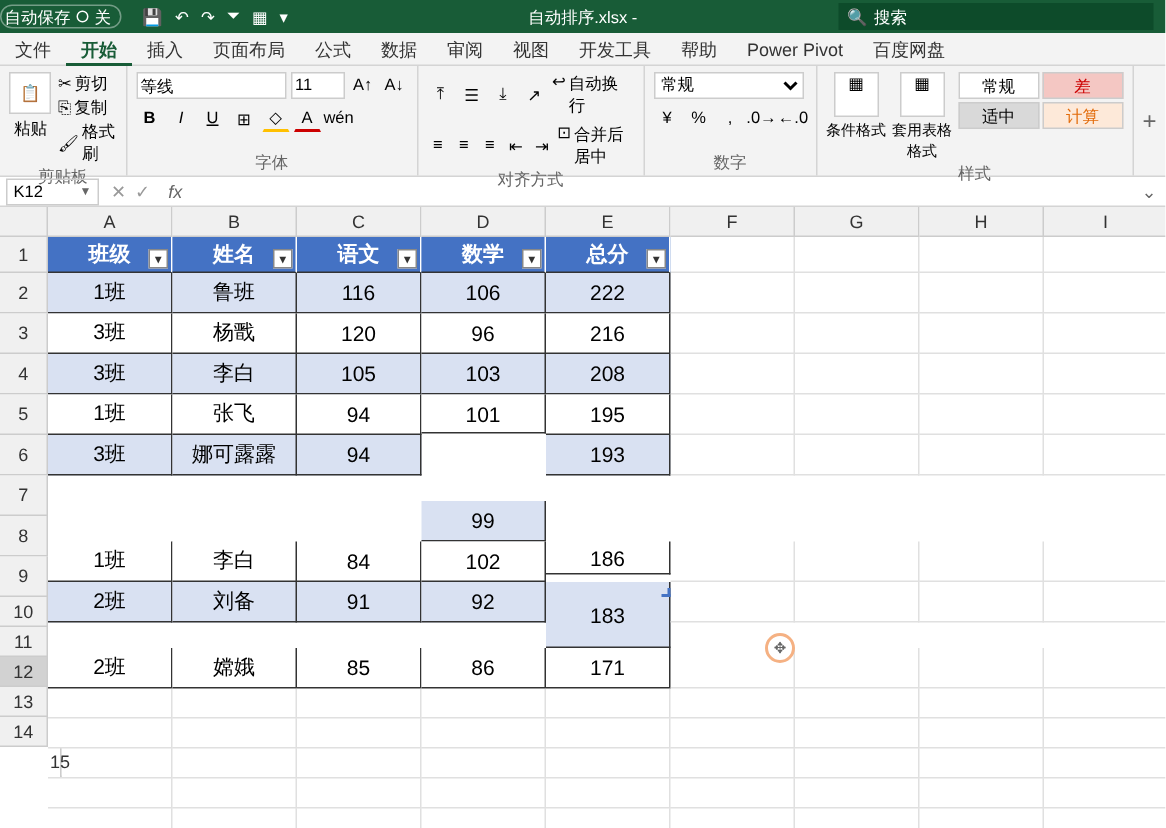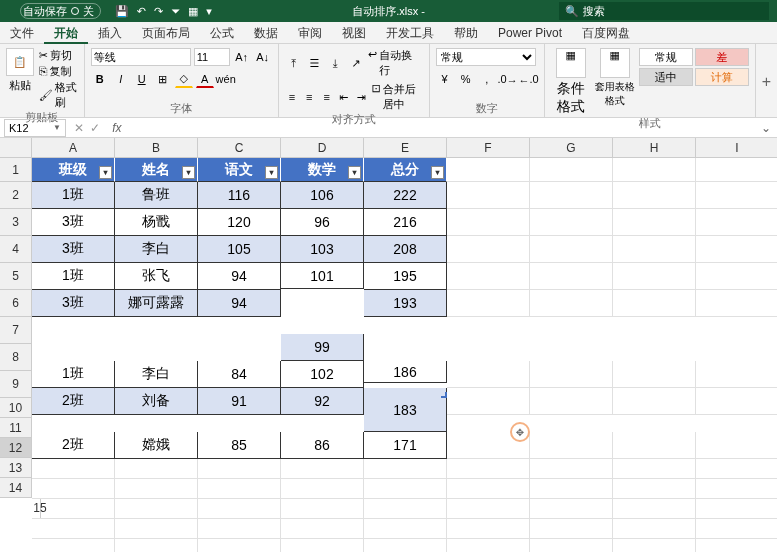--- a/index.html
+++ b/index.html
@@ -1,20 +1,20 @@
 <!DOCTYPE html>
 <html><head>
 <meta charset="utf-8">
 <style>
 * { margin: 0; padding: 0; box-sizing: border-box; font-family: "Microsoft YaHei", "SimSun", sans-serif; }
 body { background: #fff; width: 777px; height: 552px; overflow: hidden; font-size: 12px; }
 
 
 .titlebar { background: #185c37; height: 22px; display: flex; align-items: center; color: #fff; font-size: 11px; }
-.titlebar-left { display: flex; align-items: center; gap: 6px; padding-left: 20px; }
+.titlebar-left { display: flex; align-items: center; gap: 6px; padding-left: 0; }
 .autosave-toggle { display: flex; align-items: center; gap: 4px; border: 1px solid rgba(255,255,255,0.4); border-radius: 10px; padding: 0 6px 0 2px; height: 16px; }
 .toggle-knob { width: 8px; height: 8px; border-radius: 50%; border: 1px solid #fff; }
 .qat-icons { display: flex; gap: 8px; margin-left: 8px; }
 .qat-icons span { cursor: pointer; }
 .title-center { position: absolute; left: 50%; transform: translateX(-50%); }
 .searchbox { margin-left: auto; margin-right: 8px; background: #0d4b2a; height: 18px; width: 210px; display: flex; align-items: center; padding: 0 6px; gap: 4px; }
 
 
 .tabs { height: 22px; background: #f3f3f3; display: flex; align-items: center; border-bottom: 1px solid #d4d4d4; }
 .tab { padding: 0 10px; height: 22px; line-height: 22px; color: #333; cursor: pointer; font-size: 12px; }
@@ -209,21 +209,21 @@
         <span class="btn-icon">←.0</span>
       </div>
     </div>
     <div class="ribbon-group-label">数字</div>
   </div>
 
   <div class="ribbon-group">
     <div class="styles-group">
       <div class="style-btn">
         <div class="style-icon">▦</div>
-        <div style="font-size:14px">条件格式</div>
+        <div style="font-size:10px">条件格式</div>
       </div>
       <div class="style-btn">
         <div class="style-icon">▦</div>
         <div style="font-size:10px">套用表格格式</div>
       </div>
       <div class="style-chips">
         <div style="display:flex;gap:2px">
           <div class="chip chip-normal">常规</div>
           <div class="chip chip-bad">差</div>
         </div>

